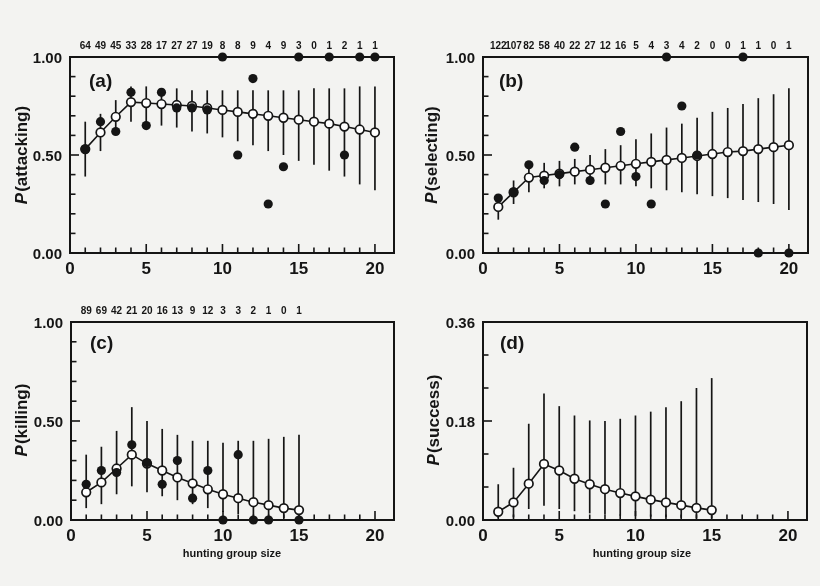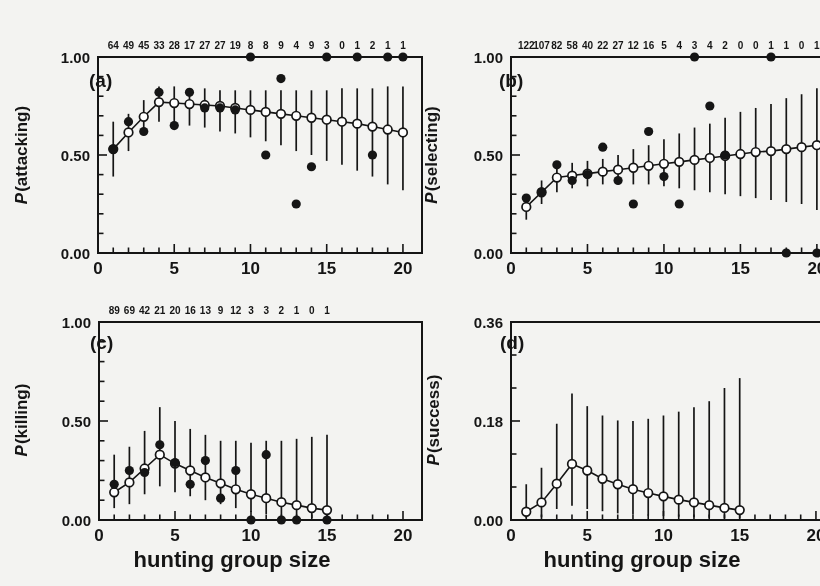--- a/index.html
+++ b/index.html
@@ -1,30 +1,30 @@
 <!DOCTYPE html>
 <html><head>
 <meta charset="utf-8">
 <style>
   html,body{margin:0;padding:0;background:#e9e9e7;}
   #figure{
     position:relative;width:820px;height:586px;background:#f3f3f1;
     font-family:"Liberation Sans", sans-serif;color:#151515;overflow:hidden;
   }
-  .panel-svg{position:absolute;margin-left:28px;}
+  .panel-svg{position:absolute;}
   .panel-letter{
     position:absolute;font-size:19px;font-weight:bold;color:#151515;
   }
   .ylabel{
     position:absolute;width:220px;text-align:center;font-size:17px;font-weight:bold;
     transform:rotate(-90deg);transform-origin:center center;color:#151515;white-space:nowrap;
   }
   .ylabel .ital{font-style:italic;margin-right:1px;}
   .xlabel{
-    position:absolute;width:300px;text-align:center;font-size:22px;font-weight:bold;color:#151515;
+    position:absolute;width:300px;text-align:center;font-size:11px;font-weight:bold;color:#151515;
   }
 </style>
 </head>
 <body>
 
 <div id="figure">
 
   <div id="panel-a" class="panel-svg" style="left:0px;top:0px;"><svg width="410" height="293">
         <rect x="70" y="57" width="324" height="196" fill="none" stroke="#151515" stroke-width="2"></rect>
         <g>

